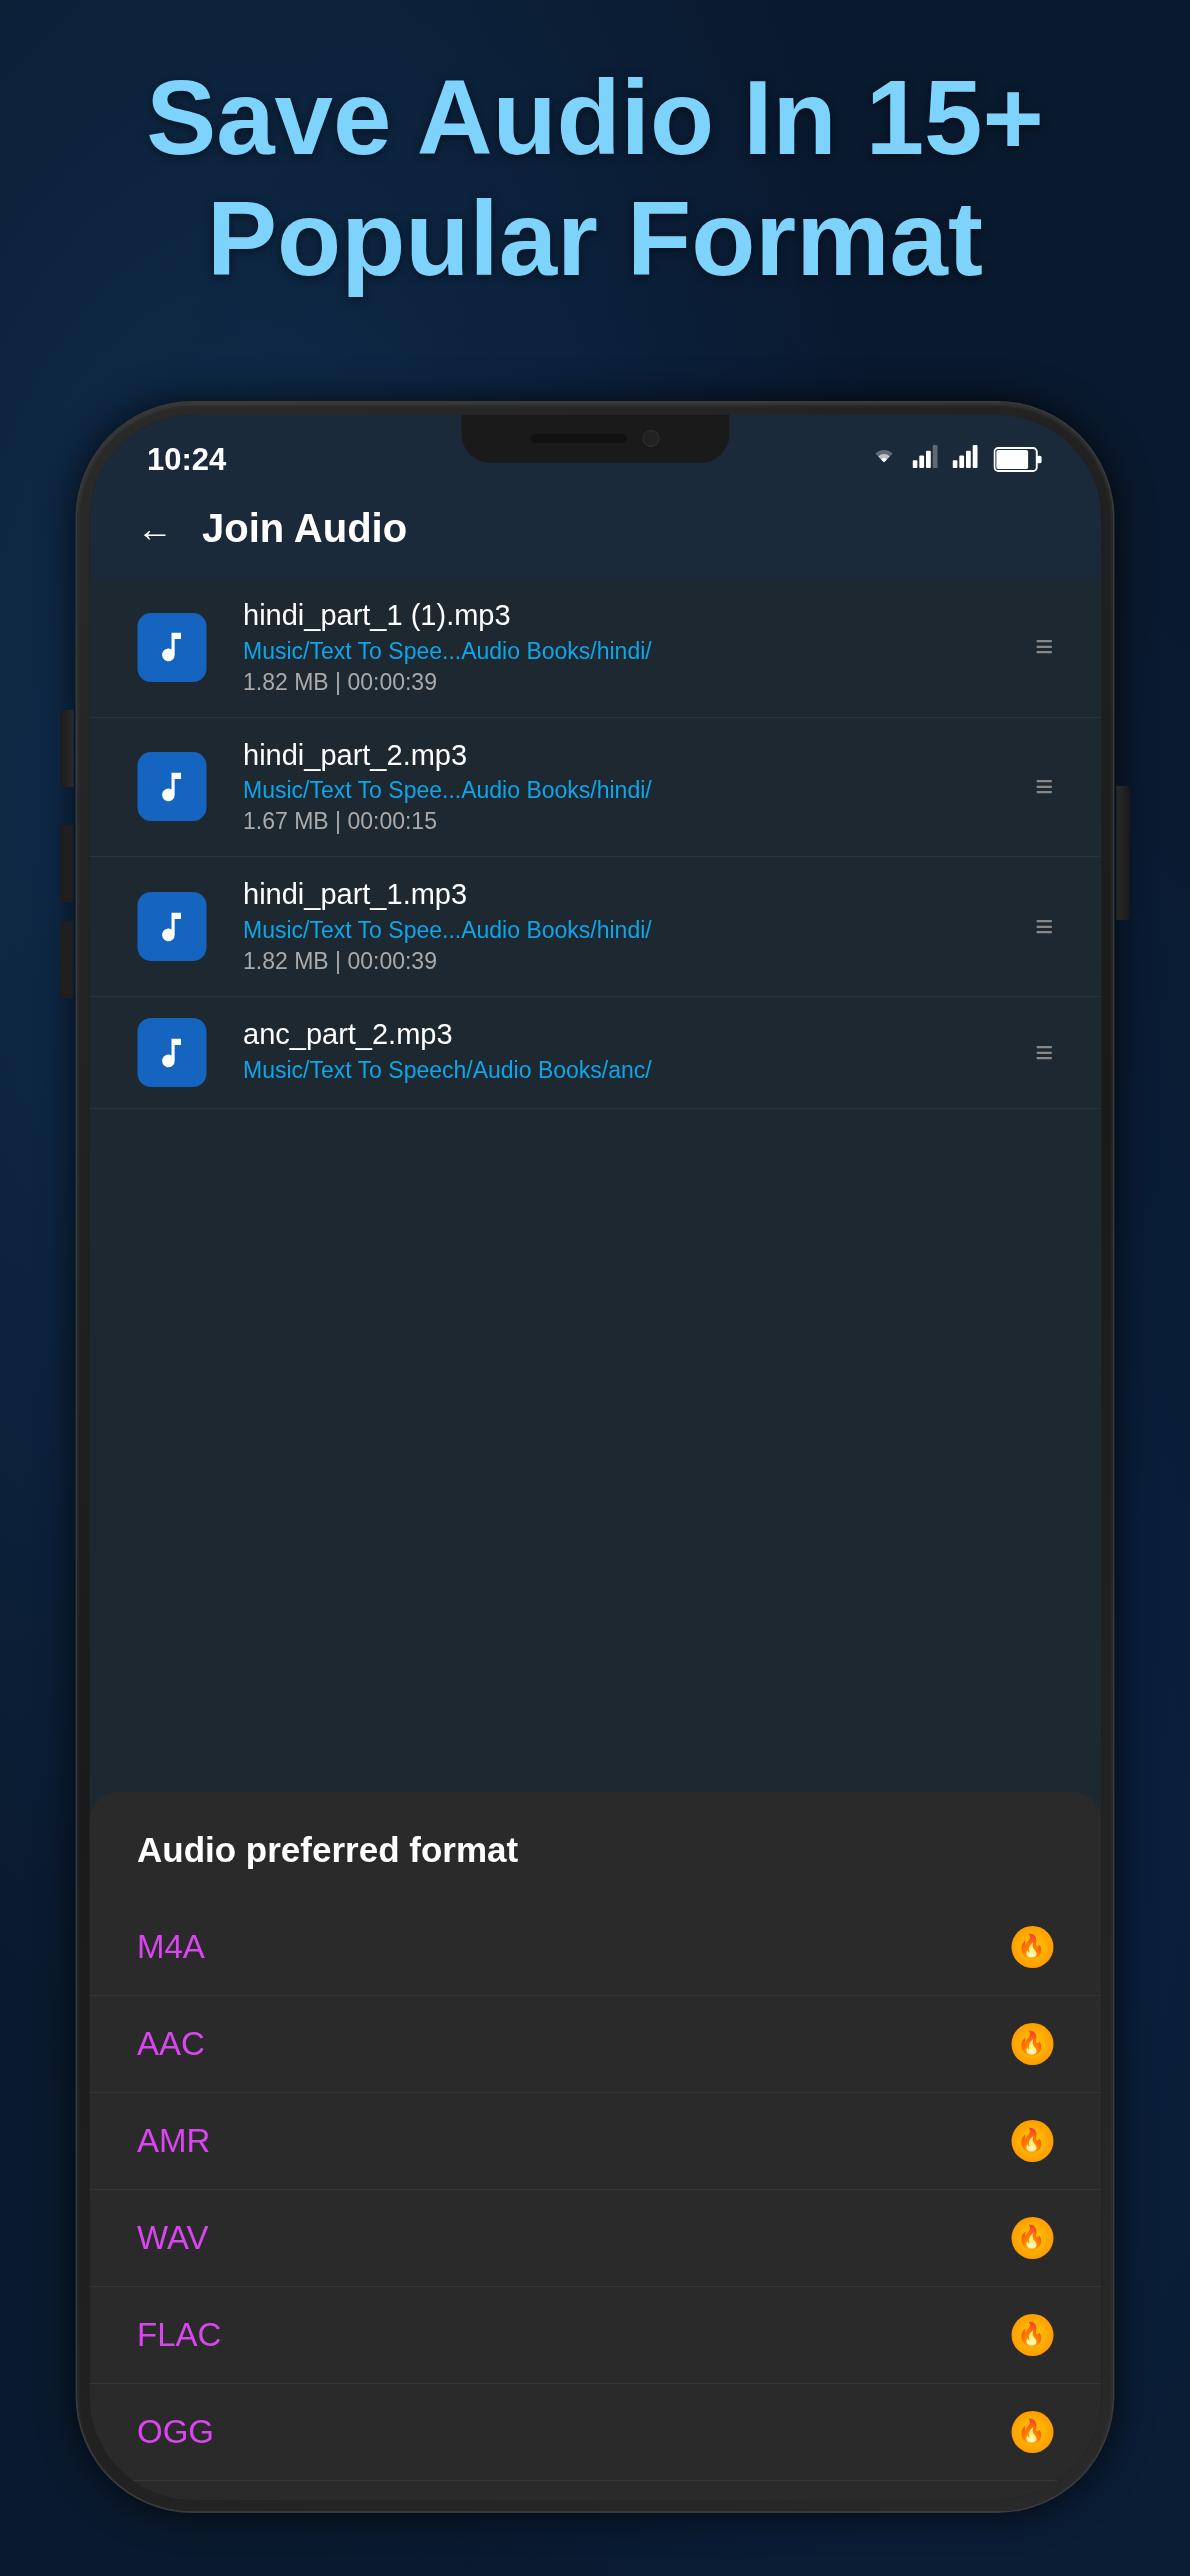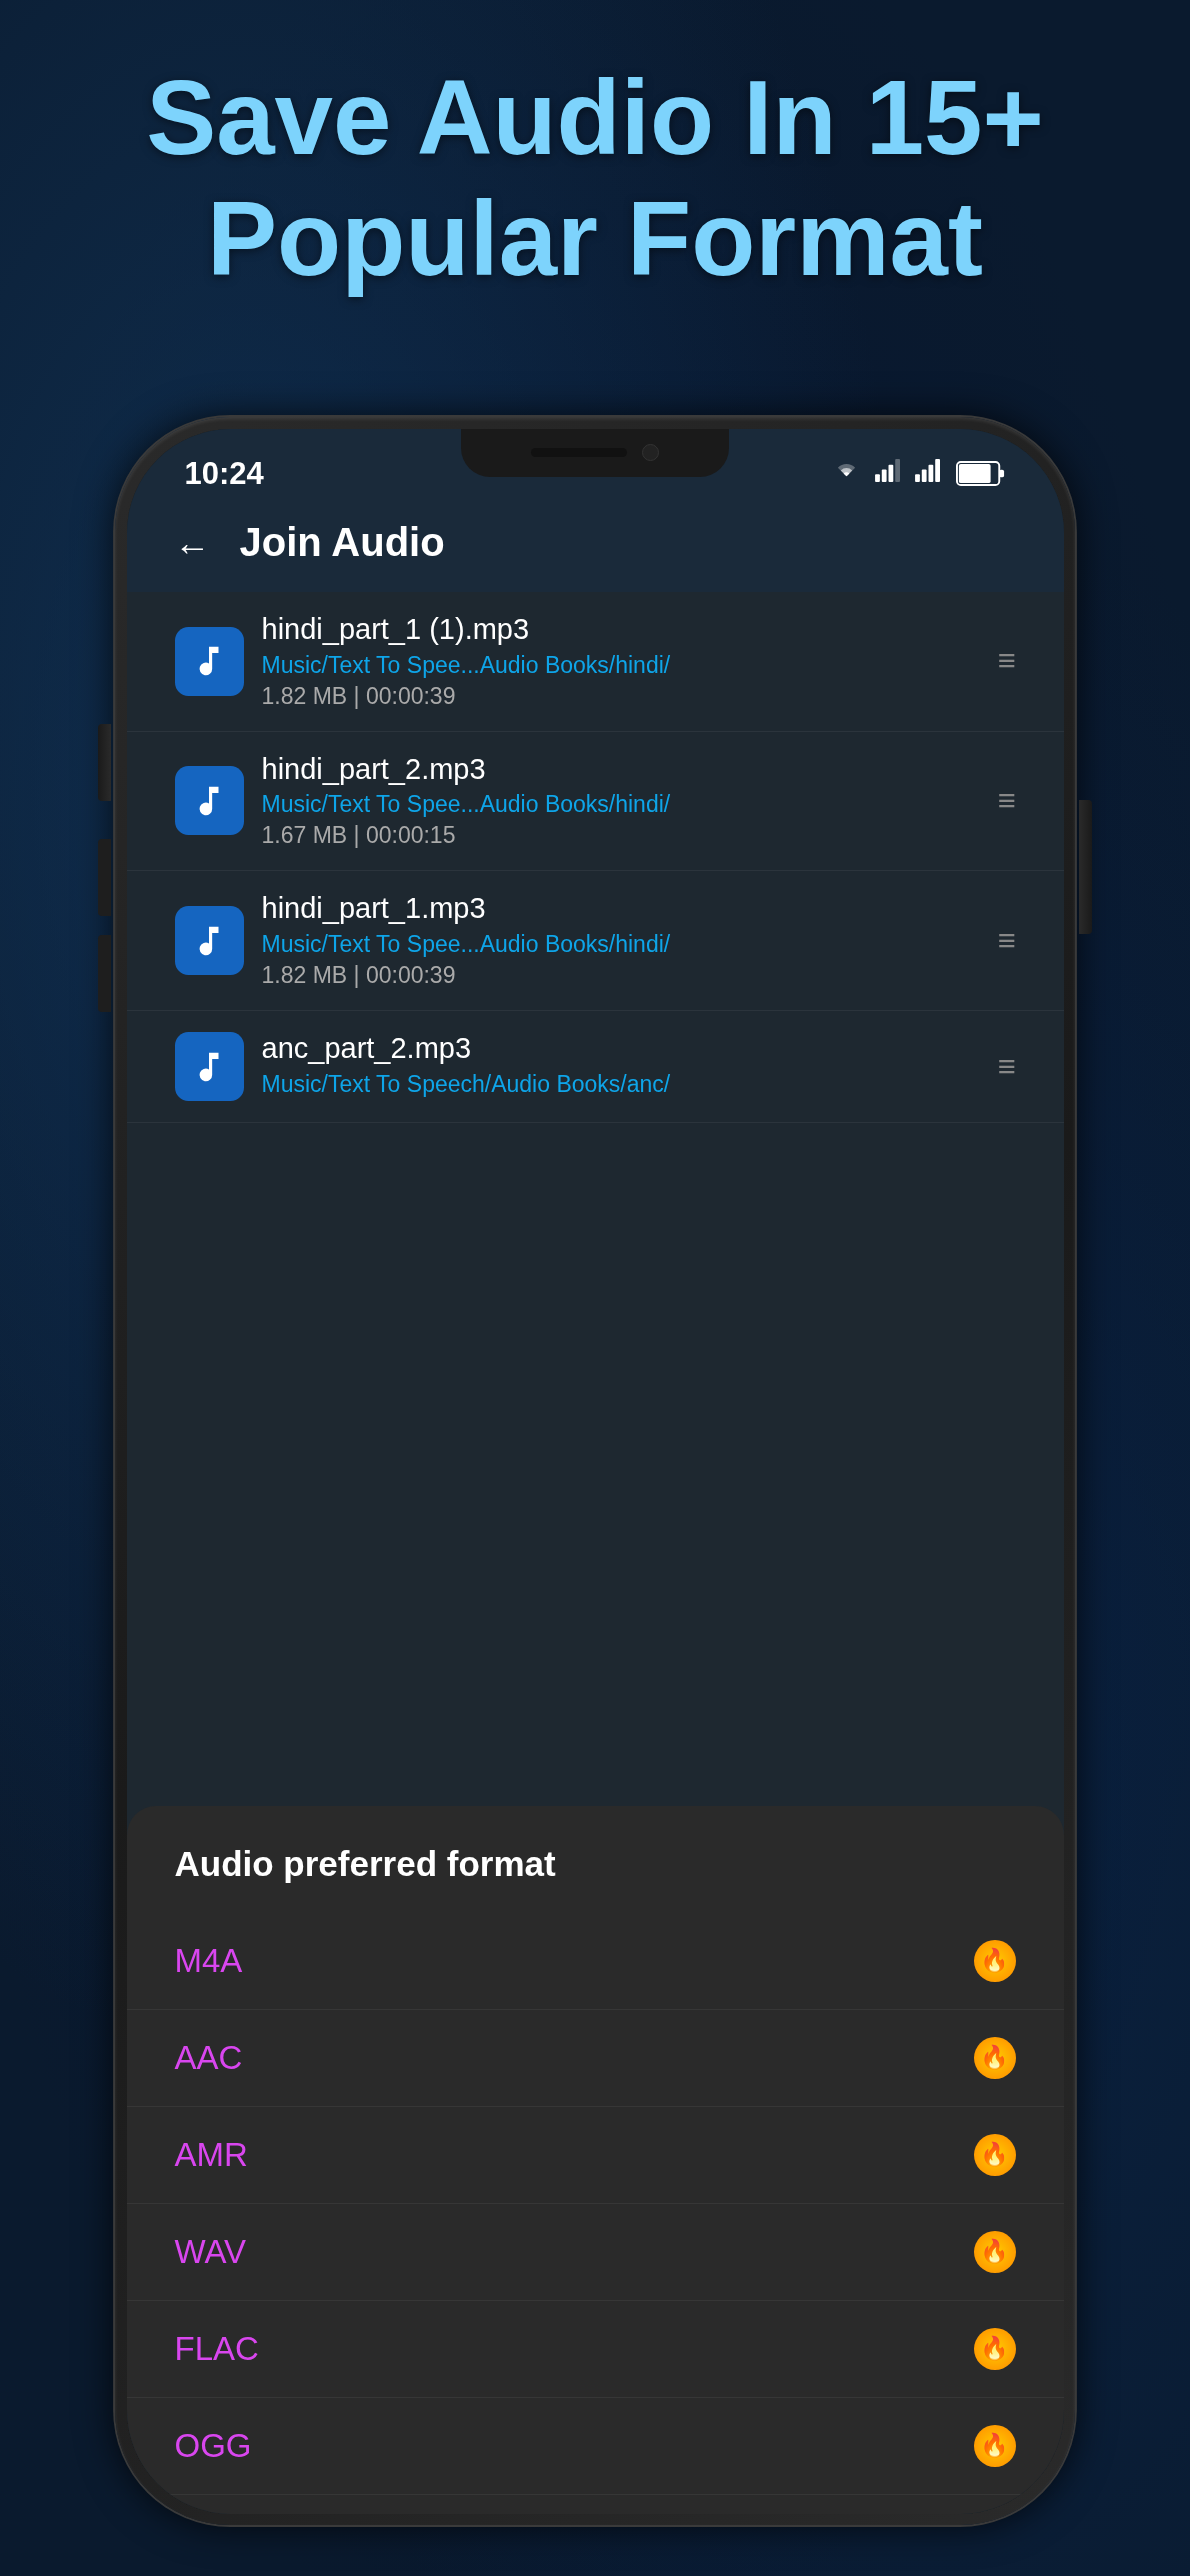--- a/index.html
+++ b/index.html
@@ -36,24 +36,24 @@
       font-size: 105px;
       font-weight: 700;
       color: #7dd3fc;
       line-height: 1.15;
       text-shadow: 0 1.9px 9.6px rgba(0,0,0,0.5);
     }
 
     
     .phone-frame {
       position: absolute;
-      top: 417px;
+      top: 403px;
       left: 50%;
       transform: translateX(-50%);
-      width: 960px;
+      width: 1035px;
       height: 2108px;
       z-index: 20;
     }
 
     .phone-outer {
       width: 100%;
       height: 100%;
       background: linear-gradient(145deg, #2a2a2a, #1a1a1a, #2a2a2a);
       border-radius: 115px;
       padding: 11.5px;
@@ -177,21 +177,21 @@
     
     .file-list {
       background: #1e2830;
       flex: 1;
     }
     .file-item {
       display: flex;
       align-items: center;
       padding: 21px 48px;
       border-bottom: 1px solid rgba(255,255,255,0.06);
-      gap: 18px;
+      gap: 37px;
     }
     .file-icon {
       width: 69px;
       height: 69px;
       background: #1565c0;
       border-radius: 13.4px;
       display: flex;
       align-items: center;
       justify-content: center;
       flex-shrink: 0;

